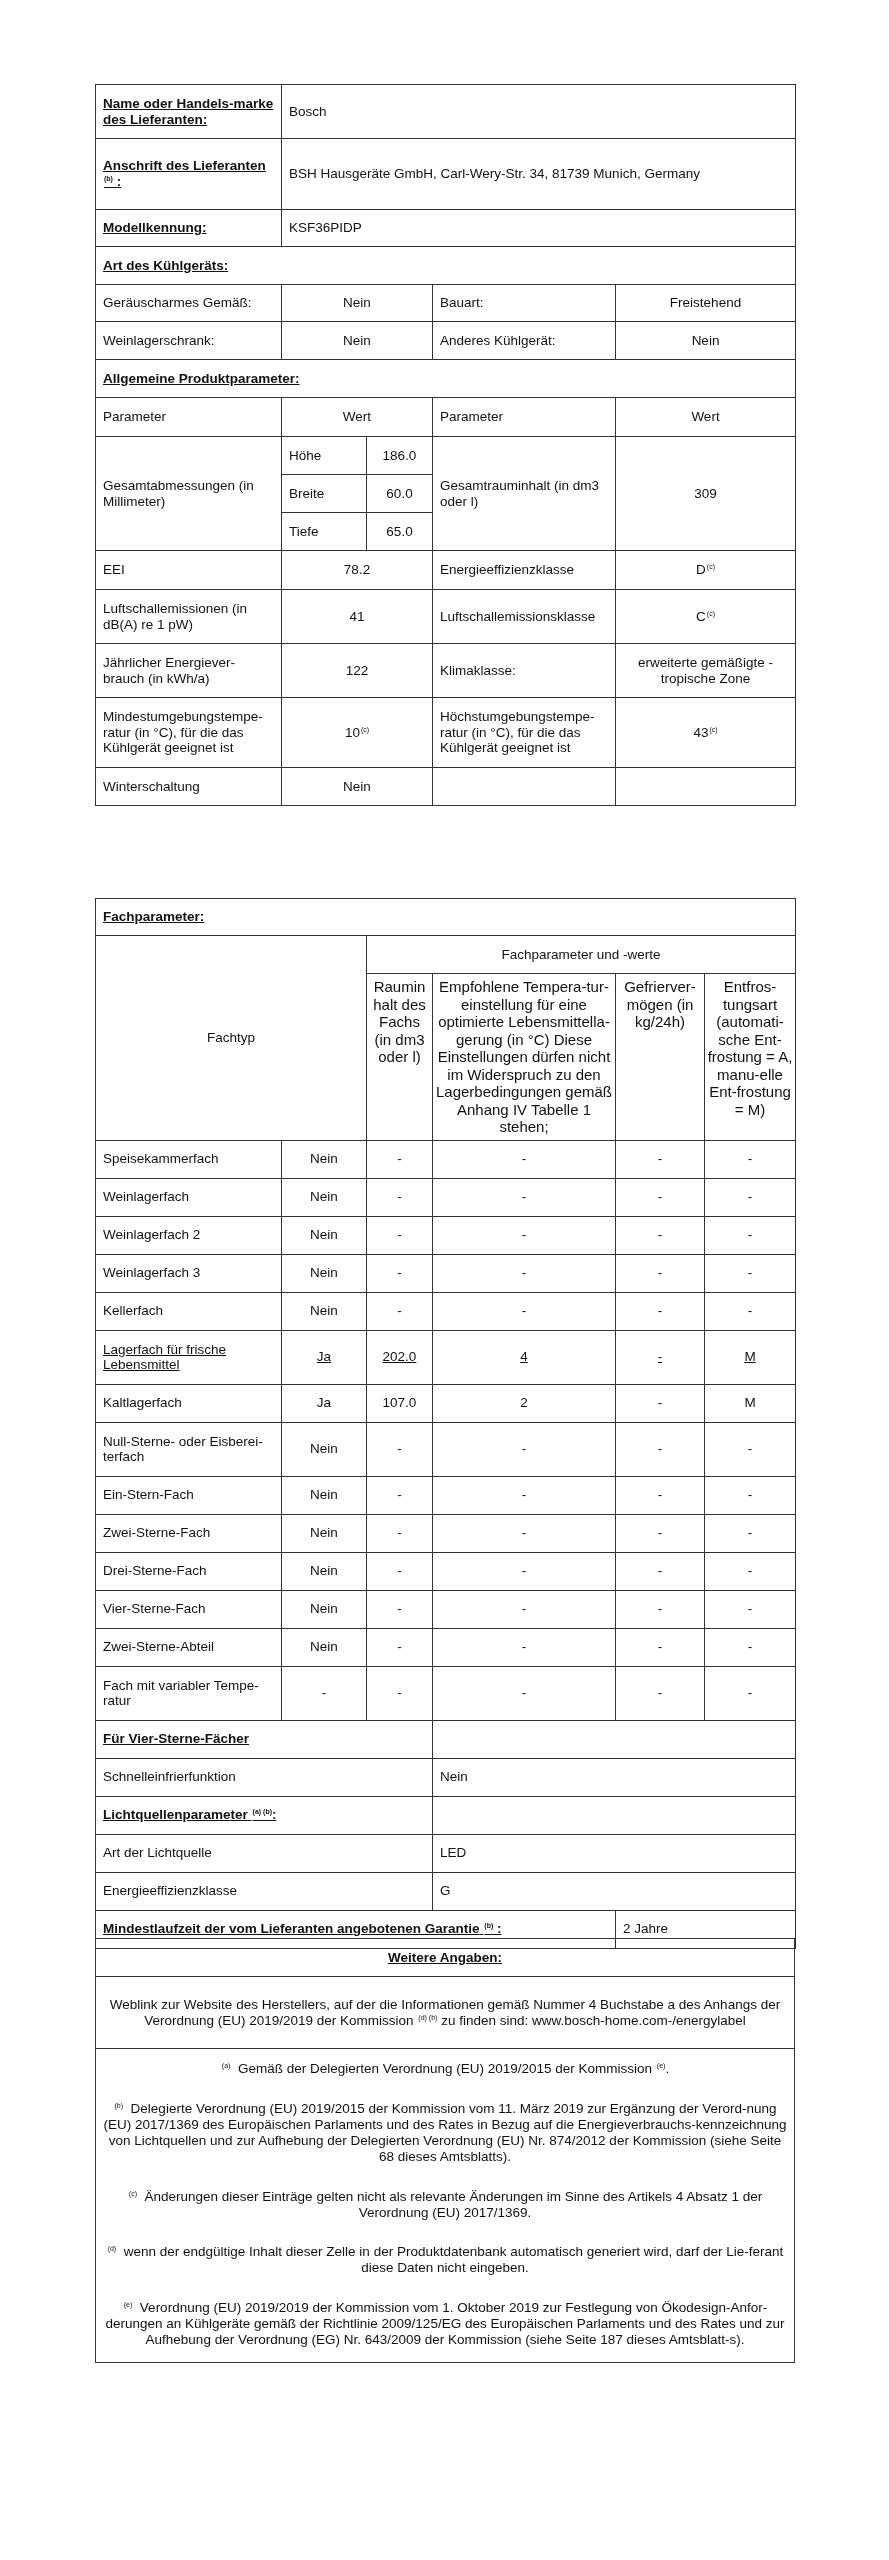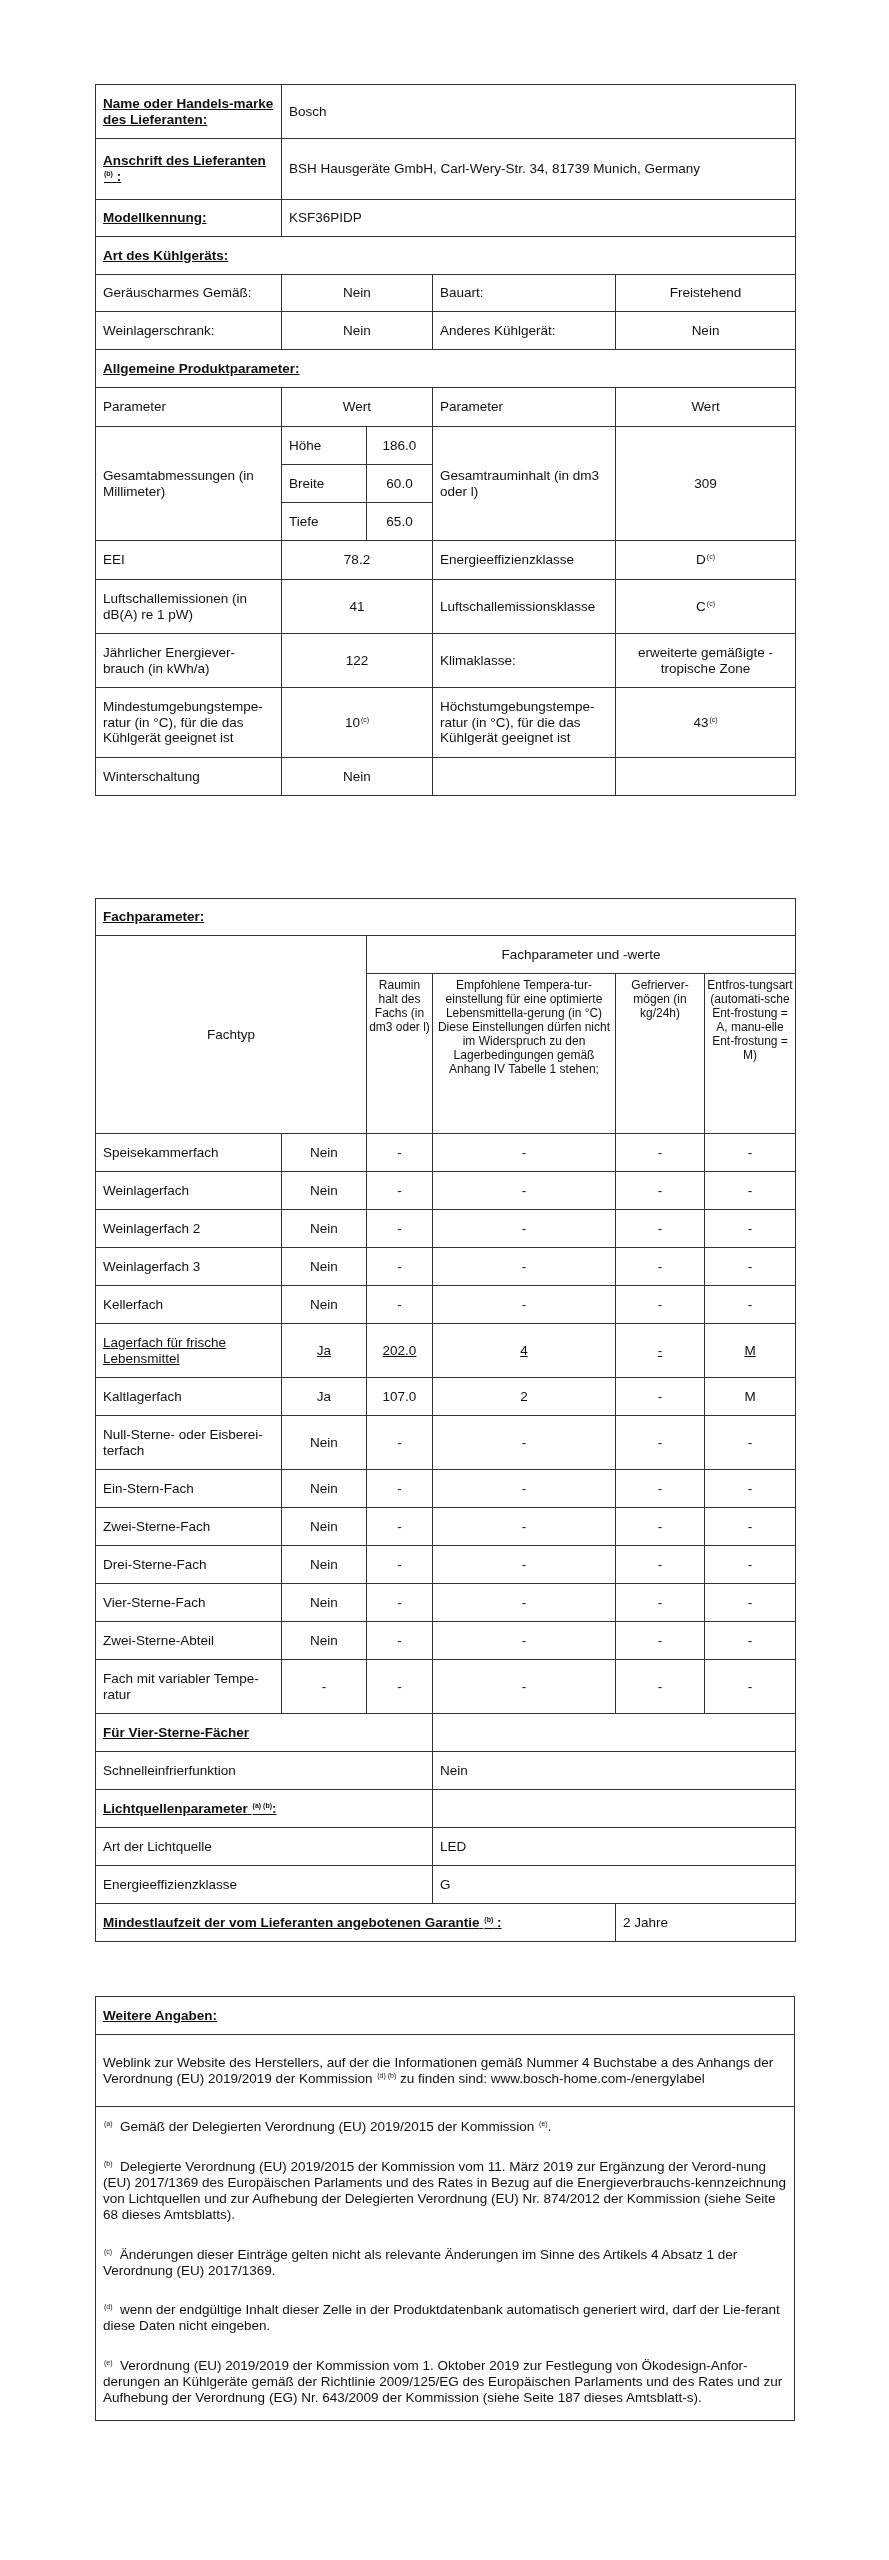--- a/index.html
+++ b/index.html
@@ -4,43 +4,43 @@
 <style>
   html, body { margin: 0; padding: 0; background: #ffffff; }
   body { width: 889px; height: 2560px; position: relative; font-family: "Liberation Sans", sans-serif; color: #111; font-size: 13.5px; }
   table { border-collapse: collapse; position: absolute; left: 95px; width: 700px; table-layout: fixed; }
   td { border: 1.4px solid #333; padding: 0 7px; vertical-align: middle; line-height: 1.18; }
   .b { font-weight: bold; text-decoration: underline; }
   .c { text-align: center; }
   sup { font-size: 7px; vertical-align: 5px; margin-left: 1px; }
   #t1 { top: 84px; }
   #t2 { top: 898px; }
-  #t3 { top: 1996px; }
+  #t3 { top: 1938px; text-align: center; }
   .fn { padding: 14px 7px 10px 7px; border-top: none; border-bottom: none; }
   .fn-last { padding: 14px 7px 14px 7px; border-top: none; }
   .fn-first { padding: 12px 7px 10px 7px; border-bottom: none; }
-  .hdr-small { font-size: 12px; line-height: 1.17; padding: 4px 2px; vertical-align: top; }
+  .hdr-small { font-size: 15px; line-height: 1.17; padding: 4px 2px; vertical-align: top; }
 </style>
 </head>
 <body>
 
 <table id="t1">
   <colgroup>
     <col style="width:186px">
       <col style="width:85px">
       <col style="width:66px">
       <col style="width:183px">
       <col style="width:180px">
   </colgroup>
   <tbody>
       <tr style="height:54px">
     <td class="b">Name oder Handels-marke des Lieferanten:</td>
     <td colspan="4">Bosch</td>
   </tr>
-  <tr style="height:61px">
+  <tr style="height:71px">
     <td class="b"><span>Anschrift des Lieferanten</span><br><sup>(b)</sup> <span>:</span></td>
     <td colspan="4">BSH Hausgeräte GmbH, Carl-Wery-Str. 34, 81739 Munich, Germany</td>
   </tr>
   <tr style="height:37px">
     <td class="b">Modellkennung:</td>
     <td colspan="4">KSF36PIDP</td>
   </tr>
   <tr style="height:38px">
     <td colspan="5" class="b">Art des Kühlgeräts:</td>
   </tr>

